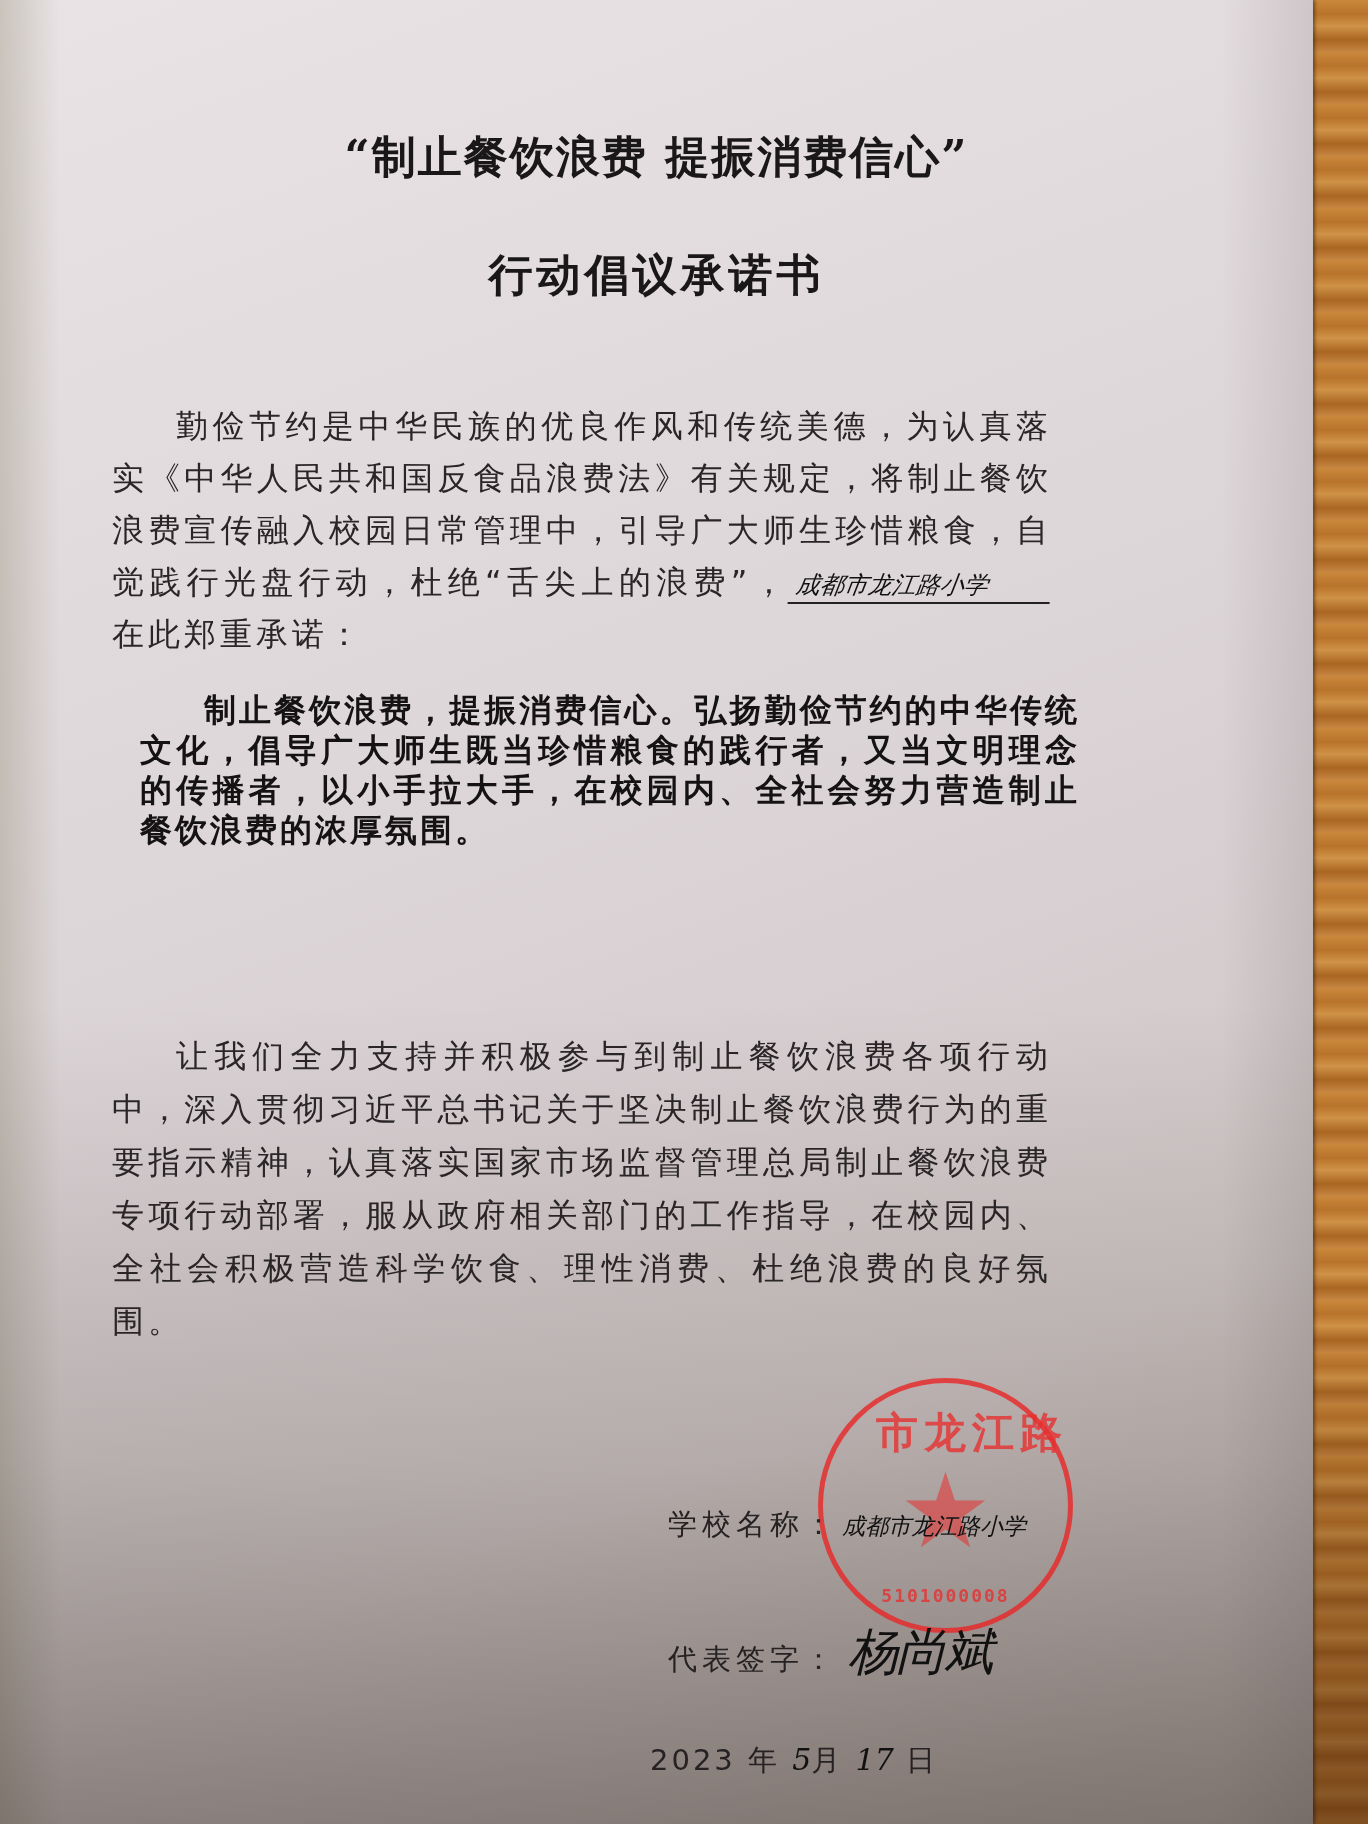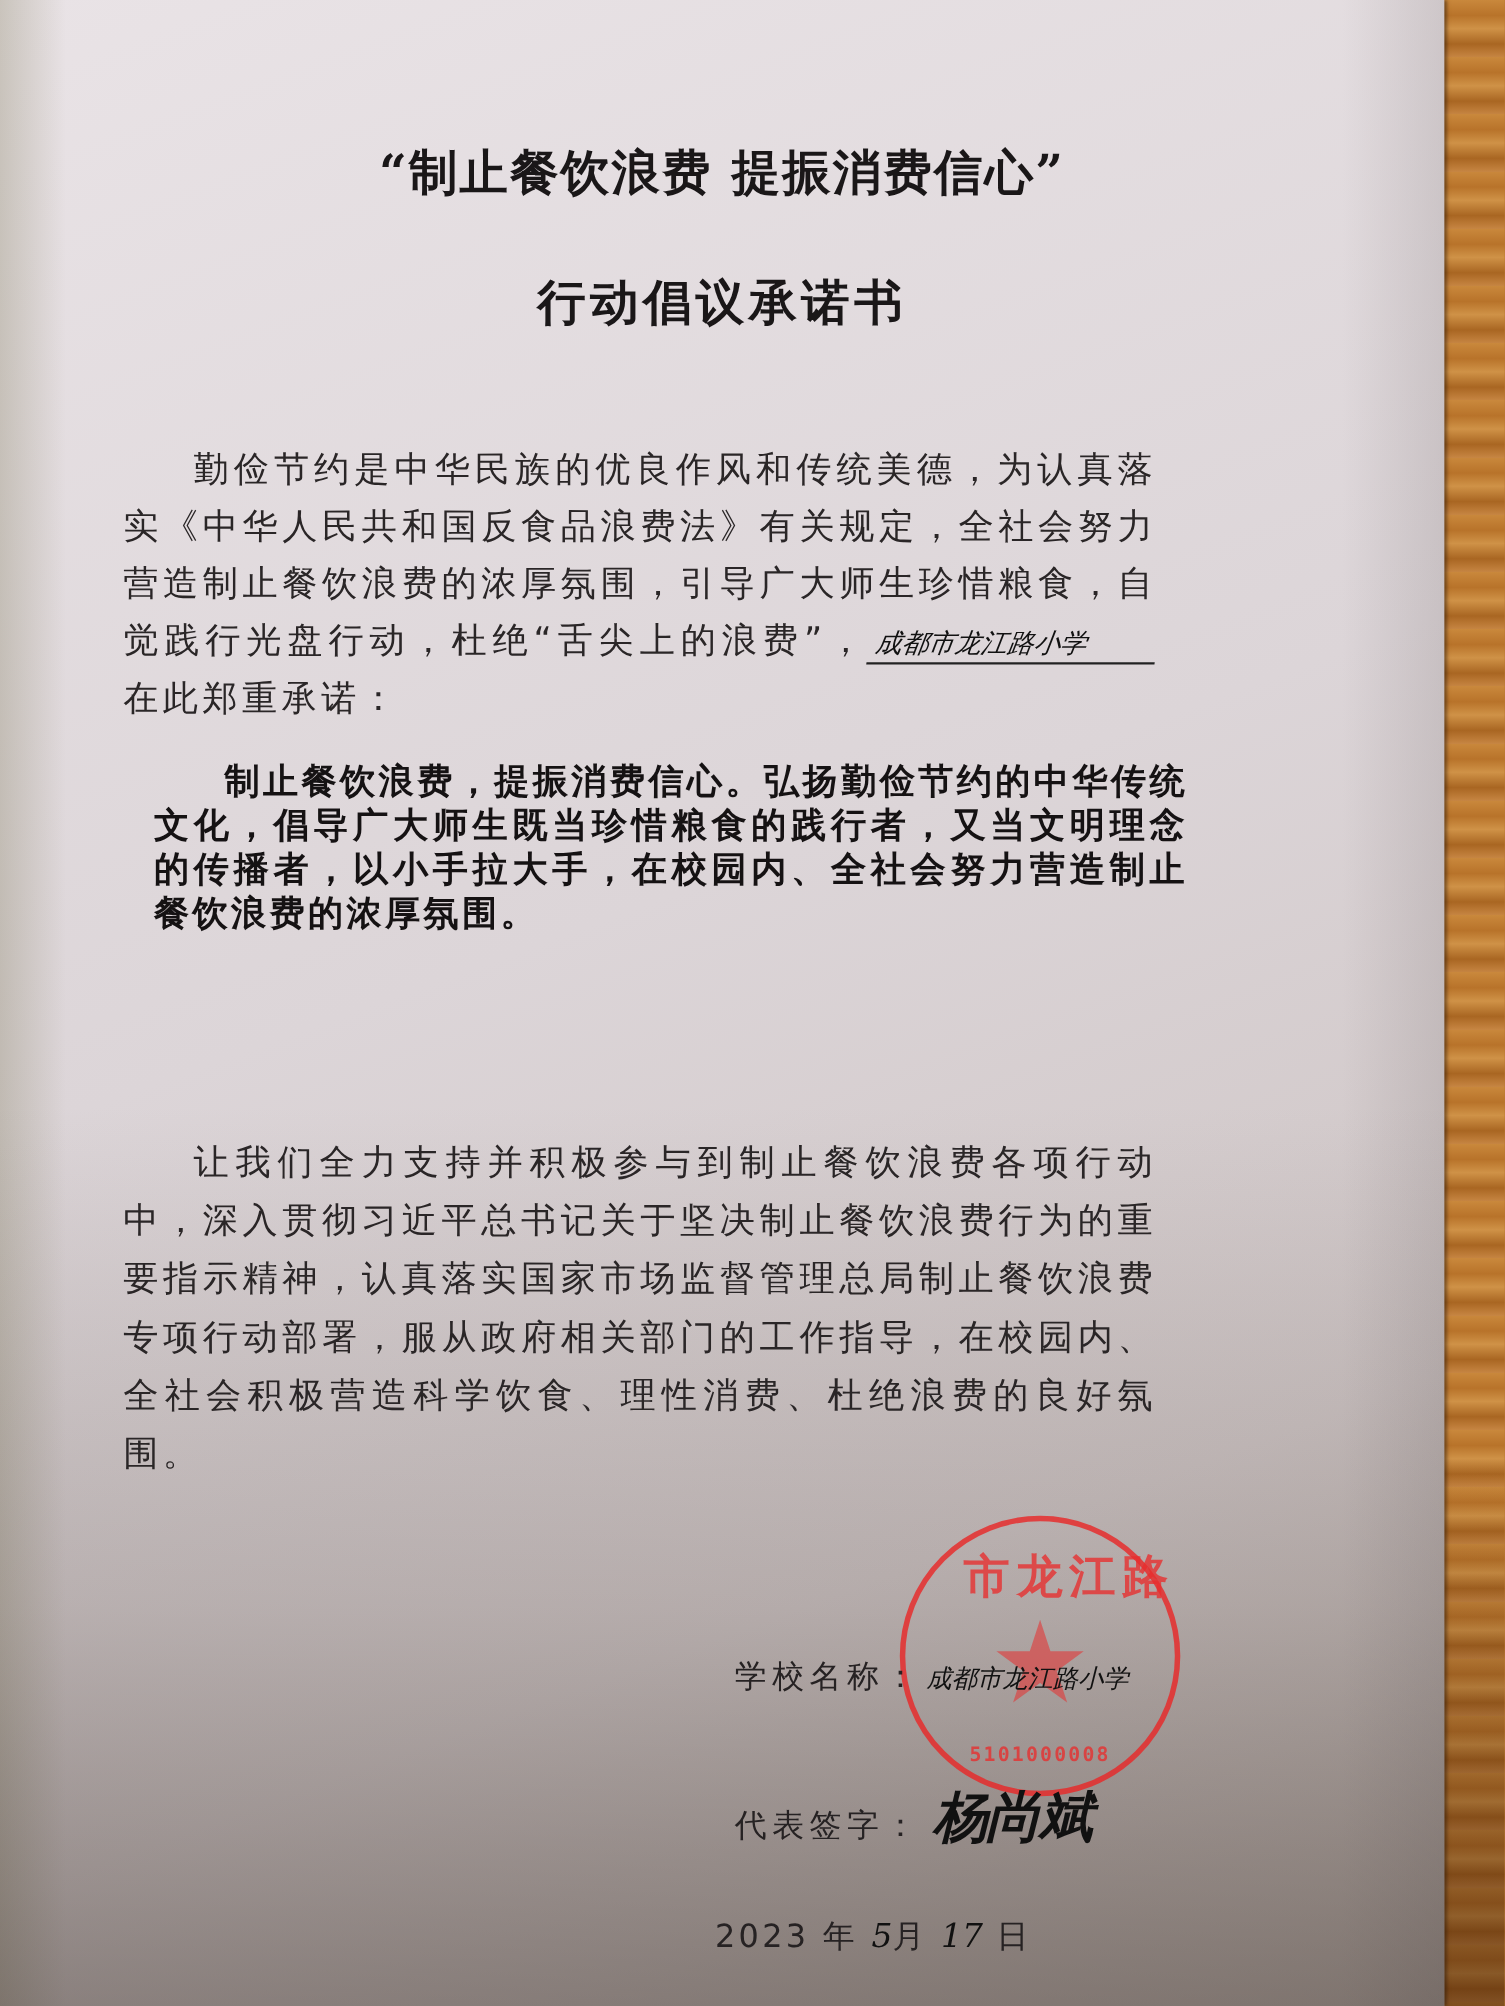--- a/index.html
+++ b/index.html
@@ -51,21 +51,21 @@
       font-size: 29px; color: #262223; letter-spacing: 5px; margin-top: 29px;
     }
     .sig-row.school { left: 668px; top: 1476px; }
     .sig-row.rep { left: 668px; top: 1590px; }
     .sig-row.date { left: 650px; top: 1712px; letter-spacing: 3px; }
     .hand {
       font-family: "DejaVu Serif", serif; font-style: italic; color: #111;
       letter-spacing: 0;
     }
     .hand.school-name { font-size: 23px; margin-left: 4px; }
-    .hand.signature { font-size: 50px; margin-left: 10px; font-weight: bold; letter-spacing: -2px; }
+    .hand.signature { font-size: 50px; margin-left: 10px; font-weight: normal; letter-spacing: -2px; }
     .hand.day { font-size: 30px; }
     .seal {
       position: absolute; left: 818px; top: 1378px; width: 245px; height: 245px;
       border: 5px solid rgba(232,40,40,0.82); border-radius: 50%;
       color: rgba(232,45,45,0.78);
       font-family: "DejaVu Serif", serif; font-weight: bold;
     }
     .seal .arc {
       position: absolute; top: 22px; left: 0; width: 100%; text-align: right;
       font-size: 42px; letter-spacing: 6px;
@@ -83,21 +83,21 @@
 <body>
 
 <div class="wood"></div>
 
 <div class="paper">
 
   <div class="title t2">行动倡议承诺书</div>
   <div class="title t1">“制止餐饮浪费  提振消费信心”</div>
 
   <div class="para p1">
-    <span>勤俭节约是中华民族的优良作风和传统美德，为认真落实《中华人民共和国反食品浪费法》有关规定，全社会努力营造制止餐饮浪费的浓厚氛围，引导广大师生珍惜粮食，自觉践行光盘行动，杜绝“舌尖上的浪费”，</span><span class="handwritten-fill">成都市龙江路小学</span><span> 在此郑重承诺：</span>
+    <span>勤俭节约是中华民族的优良作风和传统美德，为认真落实《中华人民共和国反食品浪费法》有关规定，将制止餐饮浪费宣传融入校园日常管理中，引导广大师生珍惜粮食，自觉践行光盘行动，杜绝“舌尖上的浪费”，</span><span class="handwritten-fill">成都市龙江路小学</span><span> 在此郑重承诺：</span>
   </div>
 
   <div class="para p2">制止餐饮浪费，提振消费信心。弘扬勤俭节约的中华传统文化，倡导广大师生既当珍惜粮食的践行者，又当文明理念的传播者，以小手拉大手，在校园内、全社会努力营造制止餐饮浪费的浓厚氛围。</div>
 
   <div class="para p3">让我们全力支持并积极参与到制止餐饮浪费各项行动中，深入贯彻习近平总书记关于坚决制止餐饮浪费行为的重要指示精神，认真落实国家市场监督管理总局制止餐饮浪费专项行动部署，服从政府相关部门的工作指导，在校园内、全社会积极营造科学饮食、理性消费、杜绝浪费的良好氛围。</div>
 
   <div class="seal">
     <div class="arc">市龙江路</div>
     <div class="star">★</div>
     <div class="serial">5101000008</div>

